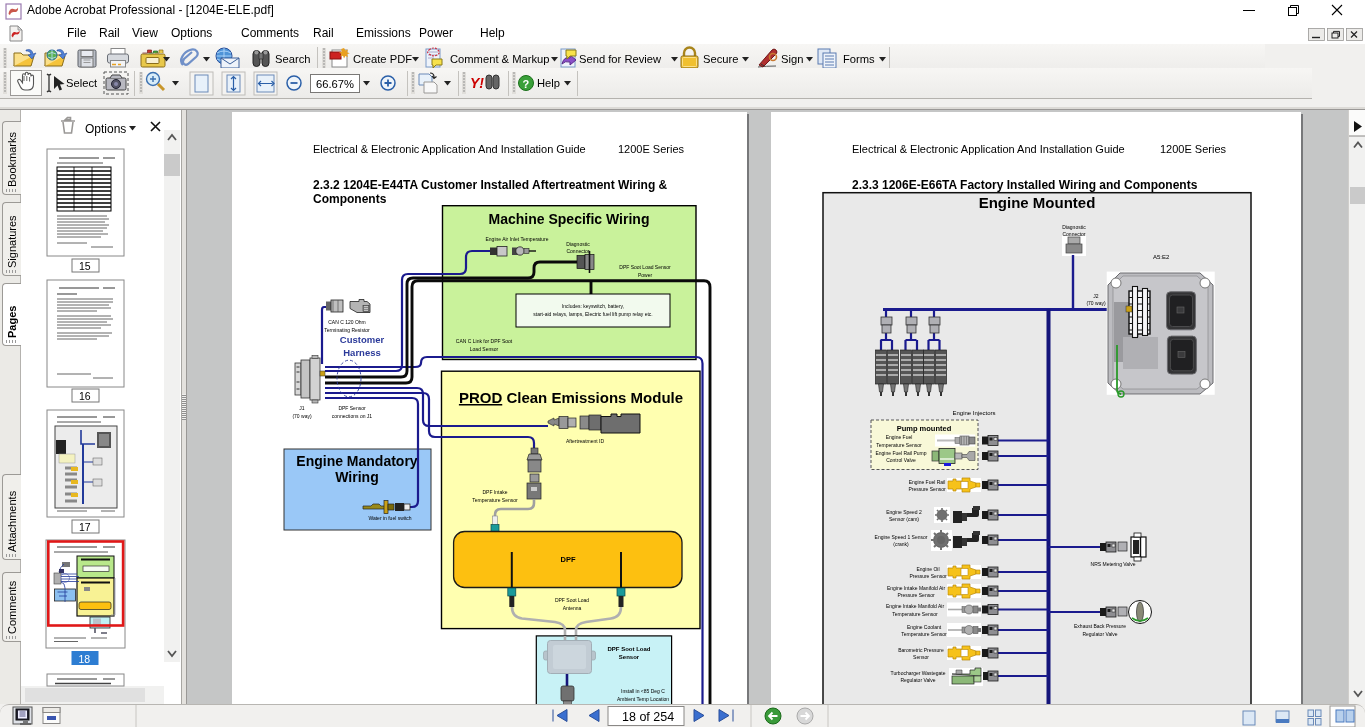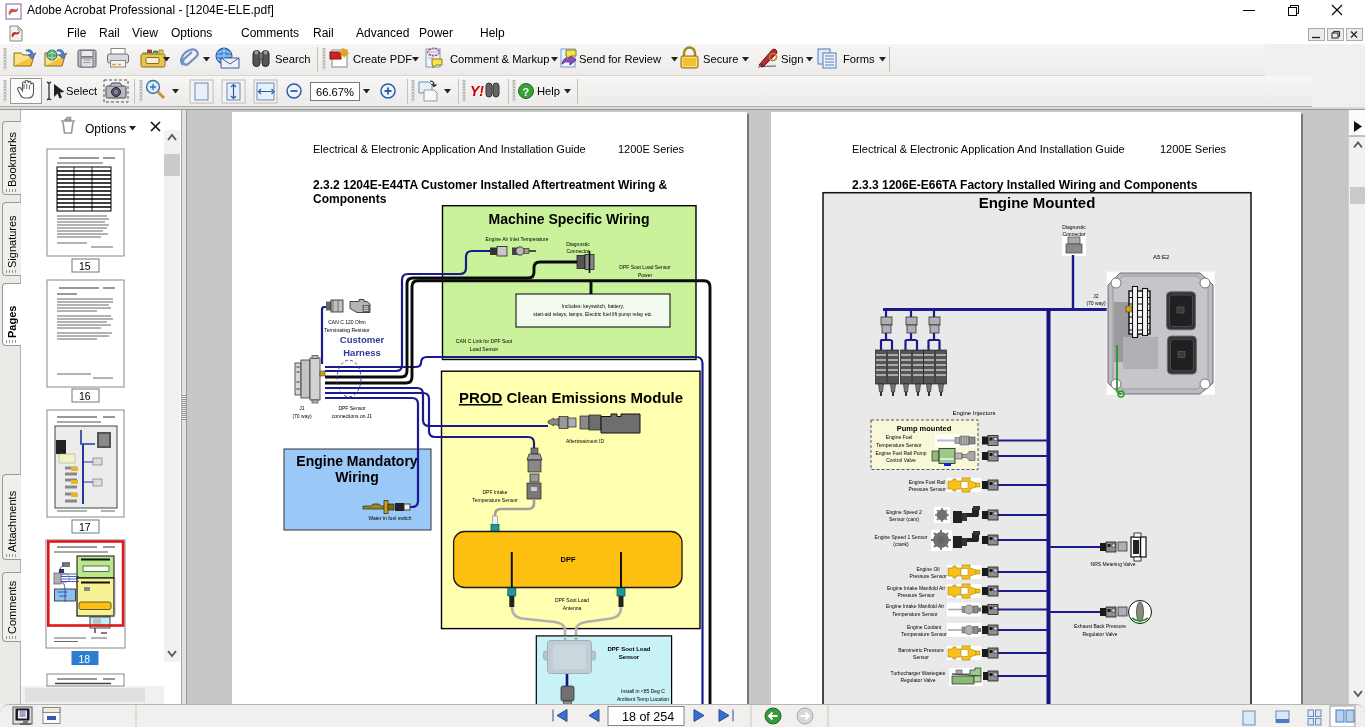--- a/index.html
+++ b/index.html
@@ -7,21 +7,21 @@
   #app { position:relative; width:1365px; height:727px; background:#f1f0ee; }
   .abs { position:absolute; }
   
   #titlebar { position:absolute; left:0; top:0; width:1365px; height:22px; background:#ffffff; }
   #titletext { position:absolute; left:27px; top:3px; font-size:12px; color:#000; }
   
   #menubar { position:absolute; left:0; top:22px; width:1365px; height:22px; background:#ffffff; font-size:12px; }
   .menu { position:absolute; top:4px; color:#000;margin-left:36px; }
   
   #tb1 { position:absolute; left:0; top:44px; width:1265px; height:32px; background:linear-gradient(#f7f6f4,#ecebe9); border-bottom:1px solid #d8d6d2; }
-  #tb2 { position:absolute; left:0; top:76px; width:1312px; height:31px; background:linear-gradient(#f7f6f4,#ecebe9); border-bottom:1px solid #b4b2ae; }
+  #tb2 { position:absolute; left:0; top:68px; width:1312px; height:31px; background:linear-gradient(#f7f6f4,#ecebe9); border-bottom:1px solid #b4b2ae; }
   #tbgap { position:absolute; left:0; top:107px; width:1365px; height:3px; background:#dcdad6; border-bottom:1px solid #9a9896; }
   
   #main { position:absolute; left:0; top:110px; width:1365px; height:594px; background:#c5c6c6; }
   
   #tabstrip { position:absolute; left:0; top:110px; width:21px; height:594px; background:#ebeae6; border-right:1px solid #b4b2ae; }
   .sidetab { position:absolute; left:2px; width:19px; background:#f0efeb; border:1px solid #9c9a96; border-right:none; border-radius:4px 0 0 4px; }
   .sidetab span { position:absolute; left:14.5px; bottom:7px; transform-origin:0 100%; transform:rotate(-90deg); white-space:nowrap; font-size:11px; color:#000; }
   
   #thumbpanel { position:absolute; left:21px; top:110px; width:161px; height:594px; background:#ffffff; border-right:1px solid #a8a6a2; }
   #splitter { position:absolute; left:182px; top:110px; width:5px; height:594px; background:#e4e2de; border-right:1px solid #9a9896; }
@@ -54,21 +54,21 @@
       <path d="M2 1 h8 l4 4 v11 h-12 z" fill="#f4f2f0" stroke="#888" stroke-width="1"></path>
       <path d="M10 1 l4 4 h-4 z" fill="#ddd" stroke="#888" stroke-width="0.8"></path>
       <path d="M3.5 11 C4 8,5.5 6.5,7.5 7.2 C9.5 8,11 7,11.5 5.5 C12 7.5,10.8 9.8,8.8 9.4 C7 9,5.5 10,5 12.5 Z" fill="#cc2222"></path>
     </svg>
     <span class="menu" style="left:31px">File</span>
     <span class="menu" style="left:63px">Rail</span>
     <span class="menu" style="left:96px">View</span>
     <span class="menu" style="left:135px">Options</span>
     <span class="menu" style="left:205px">Comments</span>
     <span class="menu" style="left:277px">Rail</span>
-    <span class="menu" style="left:320px">Advanced</span>
+    <span class="menu" style="left:320px">Emissions</span>
     <span class="menu" style="left:383px">Power</span>
     <span class="menu" style="left:444px">Help</span>
     <svg class="abs" style="left:1308px;top:6px" width="56" height="14" viewBox="0 0 56 14">
       <g fill="#ecebe9" stroke="#9a9896" stroke-width="0.8">
         <rect x="0.5" y="0.5" width="16" height="12"></rect>
         <rect x="19.5" y="0.5" width="16" height="12"></rect>
         <rect x="38.5" y="0.5" width="16" height="12"></rect>
       </g>
       <line x1="4" y1="9.5" x2="12" y2="9.5" stroke="#222" stroke-width="1.4"></line>
       <rect x="24" y="5" width="6" height="5" fill="none" stroke="#222" stroke-width="1"></rect>

